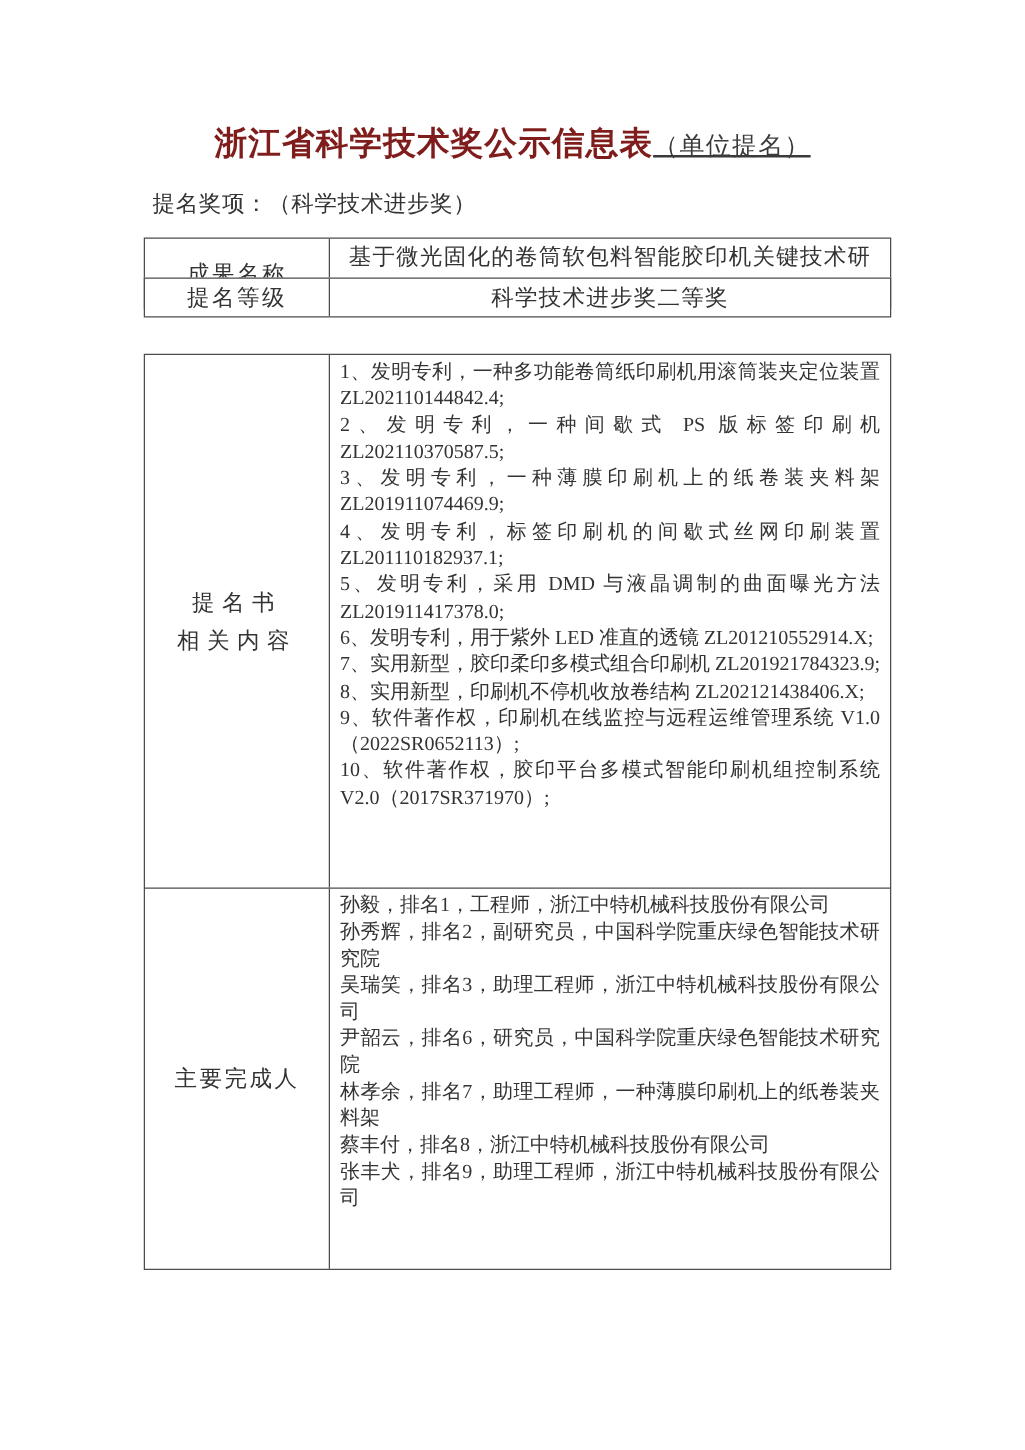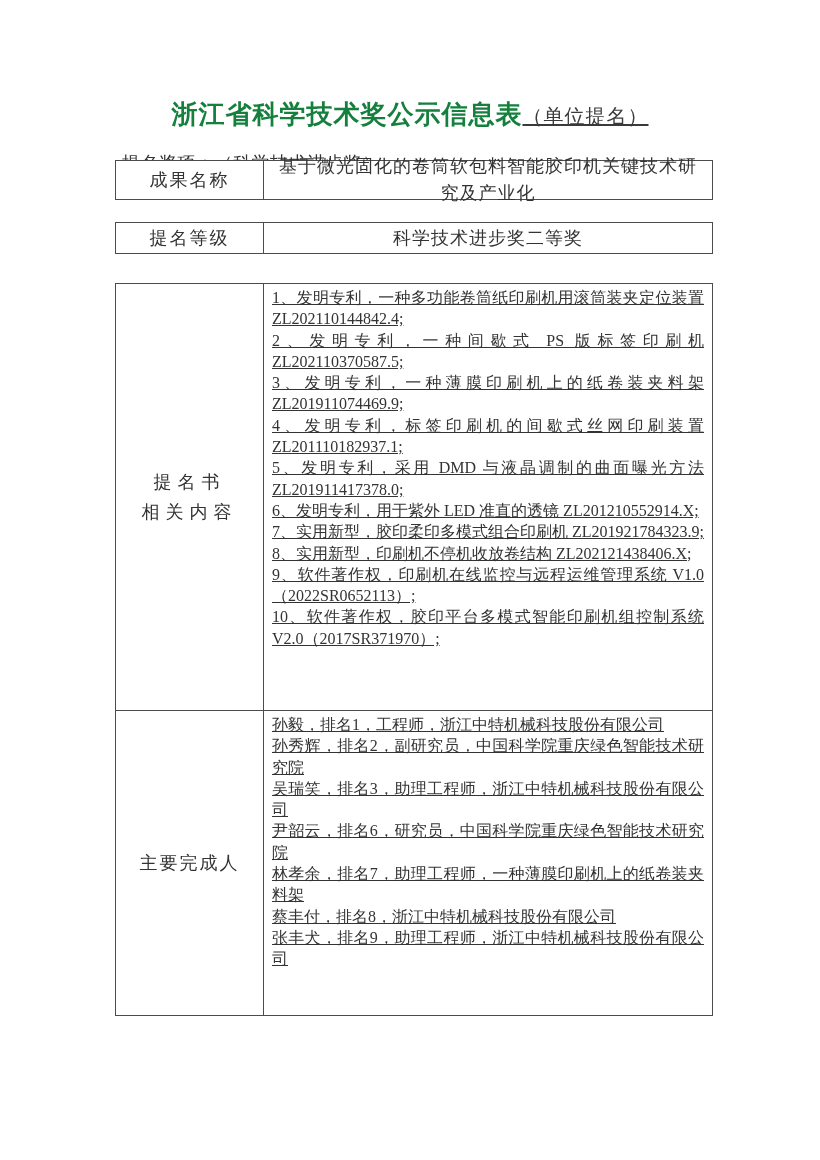--- a/index.html
+++ b/index.html
@@ -21,21 +21,21 @@
     left: 0;
     width: 820px;
     text-align: center;
     white-space: nowrap;
   }
   .doc-title .title-main {
     font-family: "Liberation Sans", "DejaVu Sans", sans-serif;
     font-weight: 700;
     font-size: 26px;
     letter-spacing: 1px;
-    color: #15803d;
+    color: #7f1d1d;
   }
   .doc-title .title-suffix {
     font-size: 20px;
     font-weight: 400;
     color: #3a3a3a;
     letter-spacing: 1px;
     text-decoration: underline;
   }
   .award-line {
     position: absolute;
@@ -98,23 +98,22 @@
   .cell-value.list {
     justify-content: flex-start;
     padding: 3px 8px 3px 8px;
     font-size: 16px;
     line-height: 21.3px;
     color: #333333;
   }
   .cell-value.list .list-line {
     text-align: justify;
     text-align-last: left;
-    text-decoration: underline;
   }
-  #tbl-result   { top: 160px; height: 40px; }
+  #tbl-result   { top: 190px; height: 57px; }
   #tbl-grade    { top: 222px; height: 32px; }
   #tbl-details  { top: 283px; }
   #row-book-content  { min-height: 426px; }
   #row-completers    { min-height: 304px; }
   #tbl-result .tbl-row, #tbl-grade .tbl-row { height: 100%; }
 </style>
 </head>
 <body>
 
 <div class="doc-title">

